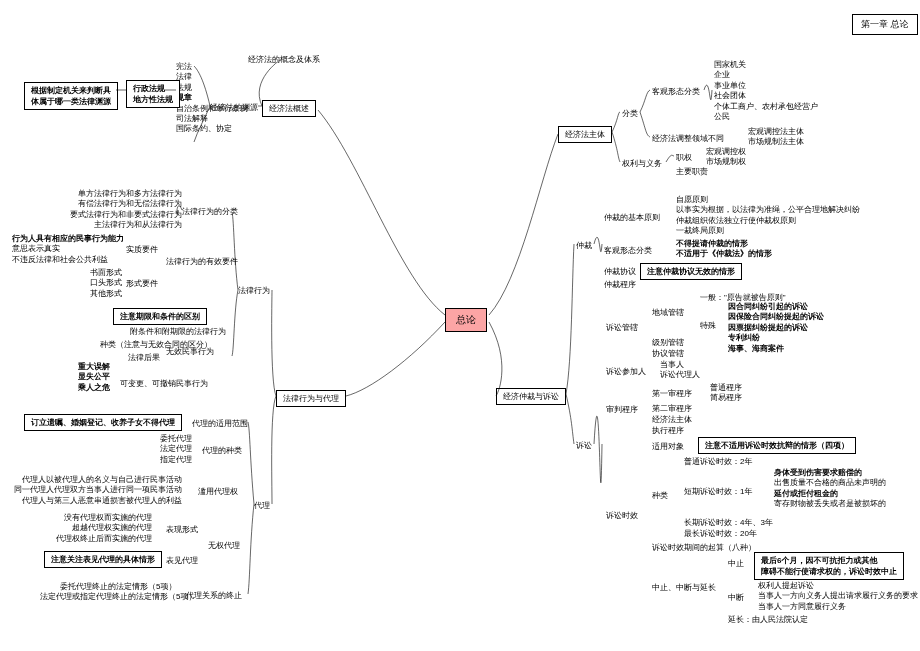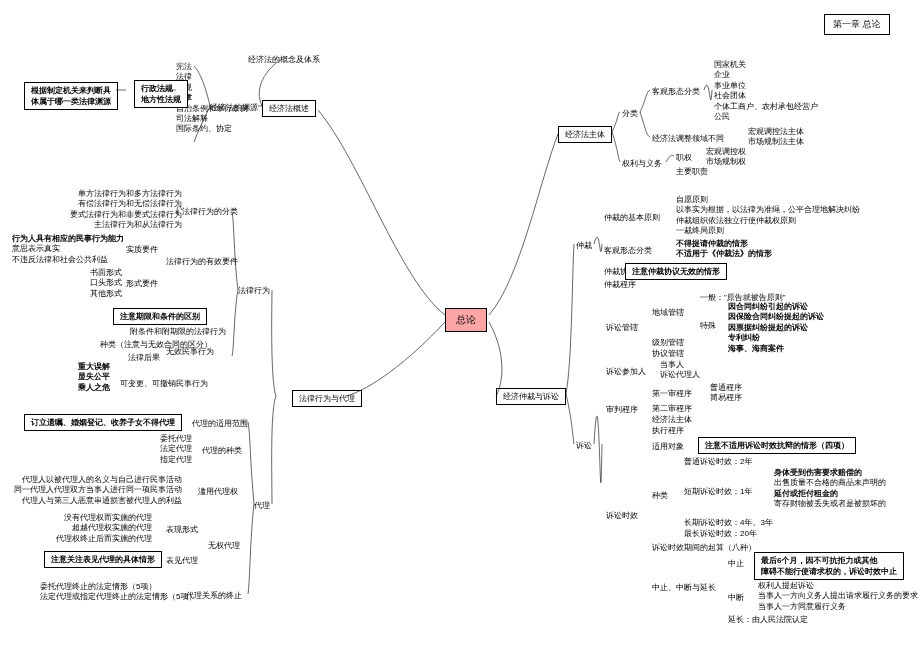--- a/index.html
+++ b/index.html
@@ -32,21 +32,21 @@
     padding: 3px 8px;
     font-size: 9px;
   }
   svg { position: absolute; top: 0; left: 0; pointer-events: none; }
   .txt { white-space: nowrap; }
   .lh { line-height: 1.3; }
 </style>
 </head>
 <body>
 
-<div class="abs title-box" style="left:824px;top:14px;">
+<div class="abs title-box" style="left:852px;top:14px;">
   <span>第一章  总论</span>
 </div>
 
 <div class="abs center-box" style="left:445px;top:308px;">
   <span>总论</span>
 </div>
 
 <div class="abs box" style="left:262px;top:100px;">
   <span>经济法概述</span>
 </div>
@@ -56,21 +56,21 @@
 <div class="abs lh" style="left:176px;top:62px;">
   <div class="txt">宪法</div>
   <div class="txt">法律</div>
   <div class="txt">法规</div>
   <div class="txt bold">规章</div>
   <div class="txt">自治条例和单行条例</div>
   <div class="txt">司法解释</div>
   <div class="txt">国际条约、协定</div>
 </div>
 
-<div class="abs box" style="left:126px;top:80px;margin-left:8px;">
+<div class="abs box" style="left:126px;top:80px;">
   <div class="bold txt">行政法规</div>
   <div class="bold txt">地方性法规</div>
 </div>
 
 <div class="abs box" style="left:24px;top:82px;">
   <div class="bold txt">根据制定机关来判断具</div>
   <div class="bold txt">体属于哪一类法律渊源</div>
 </div>
 
 <div class="abs box" style="left:558px;top:126px;">
@@ -92,21 +92,21 @@
   <div class="txt">市场规制法主体</div>
 </div>
 <div class="abs txt" style="left:622px;top:158px;">权利与义务</div>
 <div class="abs txt" style="left:676px;top:152px;">职权</div>
 <div class="abs lh" style="left:706px;top:147px;">
   <div class="txt">宏观调控权</div>
   <div class="txt">市场规制权</div>
 </div>
 <div class="abs txt" style="left:676px;top:166px;">主要职责</div>
 
-<div class="abs box" style="left:276px;top:390px;margin-left:16px;">
+<div class="abs box" style="left:276px;top:390px;">
   <span>法律行为与代理</span>
 </div>
 <div class="abs txt" style="left:238px;top:285px;">法律行为</div>
 
 <div class="abs txt" style="left:182px;top:206px;">法律行为的分类</div>
 <div class="abs lh" style="left:70px;top:189px;text-align:right;">
   <div class="txt">单方法律行为和多方法律行为</div>
   <div class="txt">有偿法律行为和无偿法律行为</div>
   <div class="txt">要式法律行为和非要式法律行为</div>
   <div class="txt">主法律行为和从法律行为</div>
@@ -162,21 +162,21 @@
 <div class="abs lh" style="left:56px;top:513px;text-align:right;">
   <div class="txt">没有代理权而实施的代理</div>
   <div class="txt">超越代理权实施的代理</div>
   <div class="txt">代理权终止后而实施的代理</div>
 </div>
 <div class="abs txt" style="left:166px;top:555px;">表见代理</div>
 <div class="abs box" style="left:44px;top:551px;">
   <span class="bold">注意关注表见代理的具体情形</span>
 </div>
 <div class="abs txt" style="left:186px;top:590px;">代理关系的终止</div>
-<div class="abs lh" style="left:40px;top:582px;text-align:left;">
+<div class="abs lh" style="left:40px;top:582px;text-align:center;">
   <div class="txt">委托代理终止的法定情形（5项）</div>
   <div class="txt">法定代理或指定代理终止的法定情形（5项）</div>
 </div>
 
 <div class="abs box" style="left:496px;top:388px;">
   <span>经济仲裁与诉讼</span>
 </div>
 
 <div class="abs txt" style="left:576px;top:240px;text-align:right;">仲裁</div>
 <div class="abs txt" style="left:604px;top:212px;">仲裁的基本原则</div>
@@ -185,21 +185,21 @@
   <div class="txt">以事实为根据，以法律为准绳，公平合理地解决纠纷</div>
   <div class="txt">仲裁组织依法独立行使仲裁权原则</div>
   <div class="txt">一裁终局原则</div>
 </div>
 <div class="abs txt" style="left:604px;top:245px;">客观形态分类</div>
 <div class="abs lh" style="left:676px;top:239px;">
   <div class="bold txt">不得提请仲裁的情形</div>
   <div class="bold txt">不适用于《仲裁法》的情形</div>
 </div>
 <div class="abs txt" style="left:604px;top:266px;">仲裁协议</div>
-<div class="abs box" style="left:625px;top:263px;">
+<div class="abs box" style="left:640px;top:263px;">
   <span class="bold">注意仲裁协议无效的情形</span>
 </div>
 <div class="abs txt" style="left:604px;top:279px;">仲裁程序</div>
 
 <div class="abs txt" style="left:576px;top:440px;">诉讼</div>
 
 <div class="abs txt" style="left:606px;top:322px;">诉讼管辖</div>
 <div class="abs txt" style="left:652px;top:307px;">地域管辖</div>
 <div class="abs txt" style="left:700px;top:292px;">一般："原告就被告原则"</div>
 <div class="abs txt" style="left:700px;top:320px;">特殊</div>

